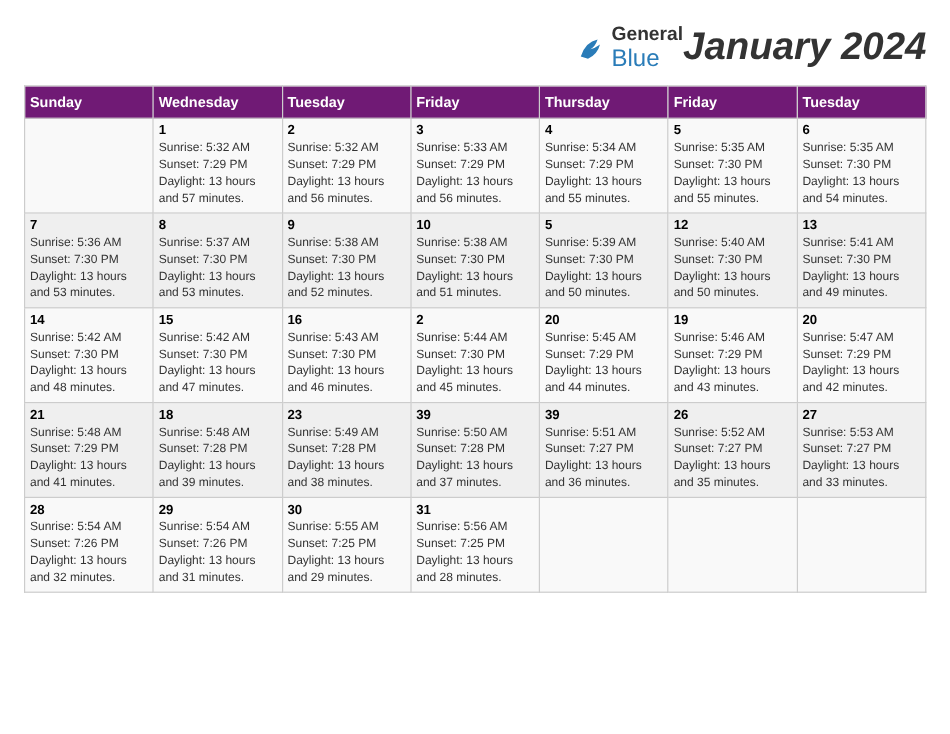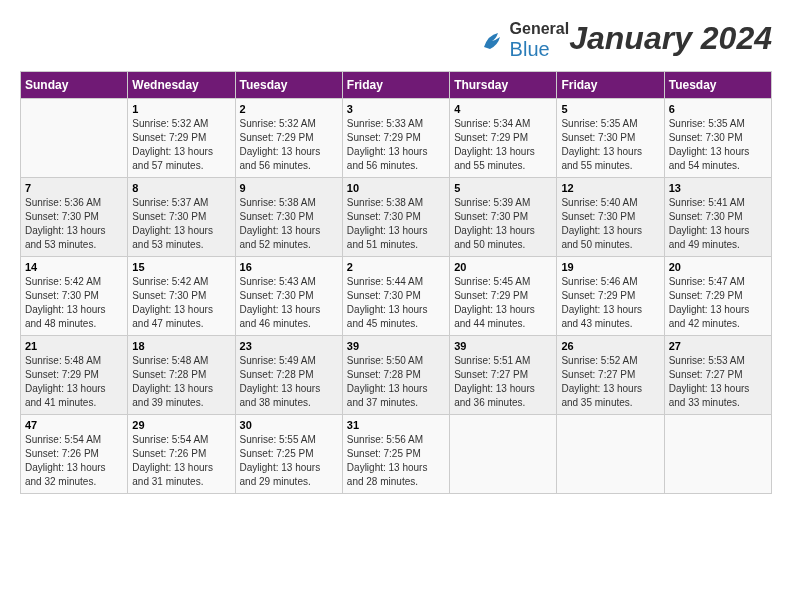--- a/index.html
+++ b/index.html
@@ -219,21 +219,21 @@
           <span class="day-number">26</span>
           <div class="day-info">Sunrise: 5:52 AM<br>Sunset: 7:27 PM<br>Daylight: 13 hours and 35 minutes.</div>
         </td>
         <td>
           <span class="day-number">27</span>
           <div class="day-info">Sunrise: 5:53 AM<br>Sunset: 7:27 PM<br>Daylight: 13 hours and 33 minutes.</div>
         </td>
       </tr>
       <tr>
         <td>
-          <span class="day-number">47</span>
+          <span class="day-number">28</span>
           <div class="day-info">Sunrise: 5:54 AM<br>Sunset: 7:26 PM<br>Daylight: 13 hours and 32 minutes.</div>
         </td>
         <td>
           <span class="day-number">29</span>
           <div class="day-info">Sunrise: 5:54 AM<br>Sunset: 7:26 PM<br>Daylight: 13 hours and 31 minutes.</div>
         </td>
         <td>
           <span class="day-number">30</span>
           <div class="day-info">Sunrise: 5:55 AM<br>Sunset: 7:25 PM<br>Daylight: 13 hours and 29 minutes.</div>
         </td>

